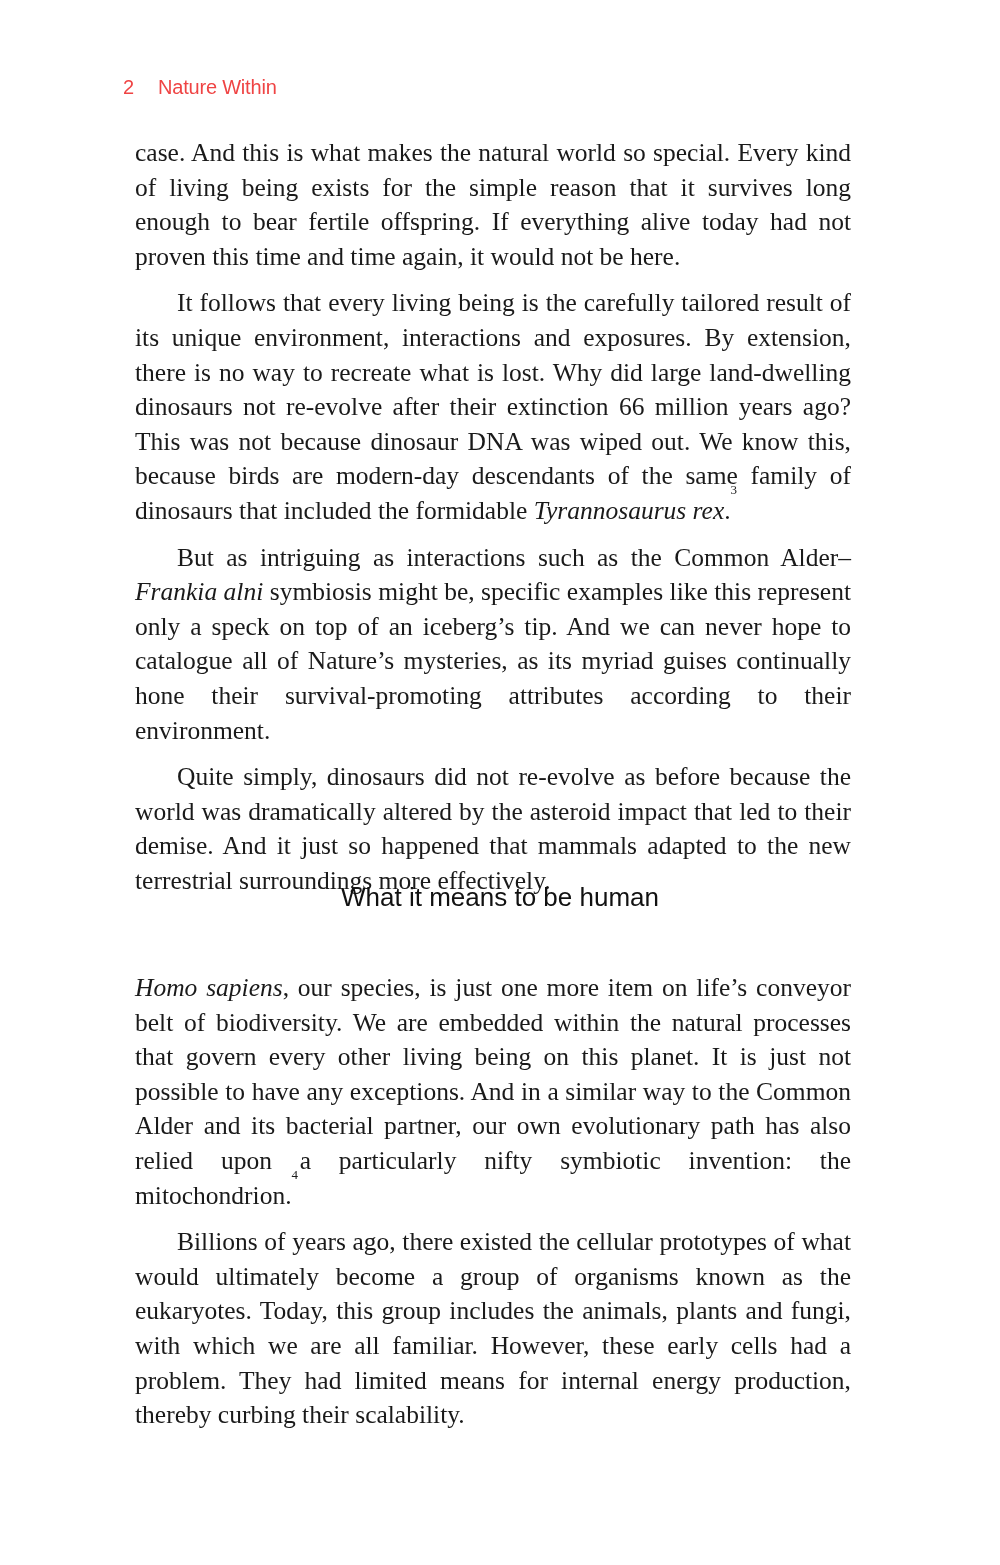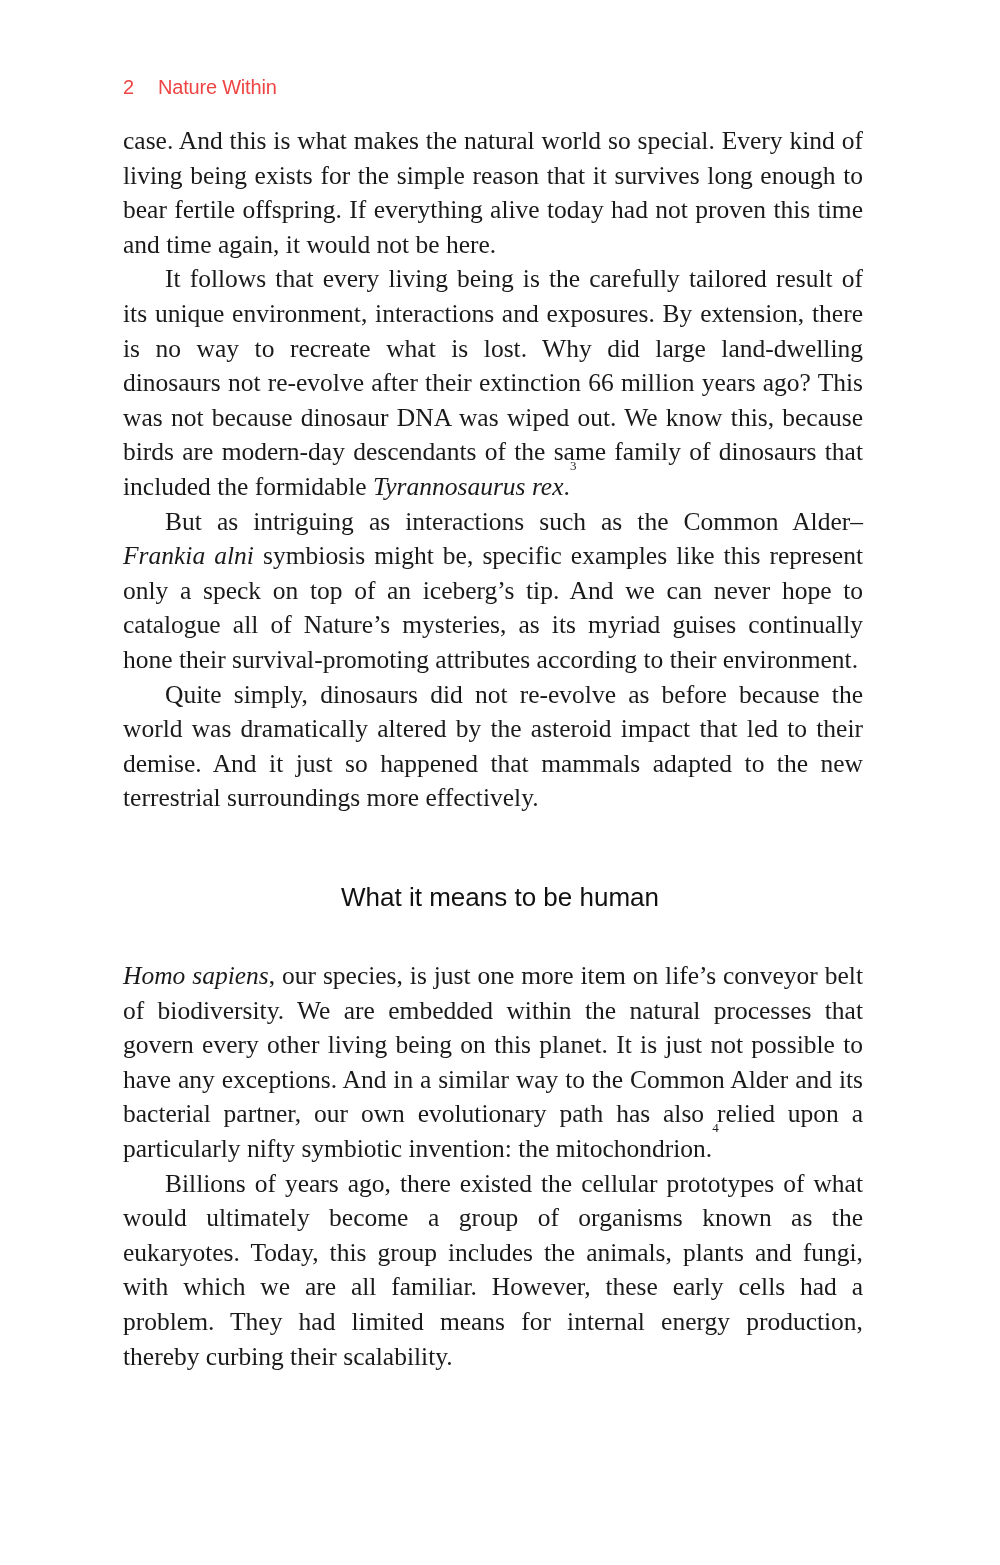--- a/index.html
+++ b/index.html
@@ -8,21 +8,21 @@
     position: absolute; left: 123px; top: 76px;
     font-family: "Liberation Sans", "DejaVu Sans", sans-serif;
     font-size: 20px; color: #ef4444; letter-spacing: -0.2px;
   }
   .running-head .page-num { display: inline-block; width: 35px; }
   .text-block {
     position: absolute; left: 123px; width: 740px;
     font-family: "Liberation Serif", "DejaVu Serif", serif;
     font-size: 25.5px; line-height: 34.6px; color: #1a1a1a;
   }
-  .text-block p { margin: 0; text-align: justify; }
+  .text-block p { margin: 12px; text-align: justify; }
   .text-block p.indent { text-indent: 42px; }
   .block-1 { top: 124px; }
   .block-2 { top: 959px; }
   .section-heading {
     position: absolute; left: 123px; width: 740px; top: 872px;
     text-align: center;
     font-family: "Liberation Sans", "DejaVu Sans", sans-serif;
     font-size: 26px; line-height: 36px; color: #111;
   }
   sup.fn { font-size: 13px; vertical-align: top; position: relative; top: -4px; line-height: 0; }

